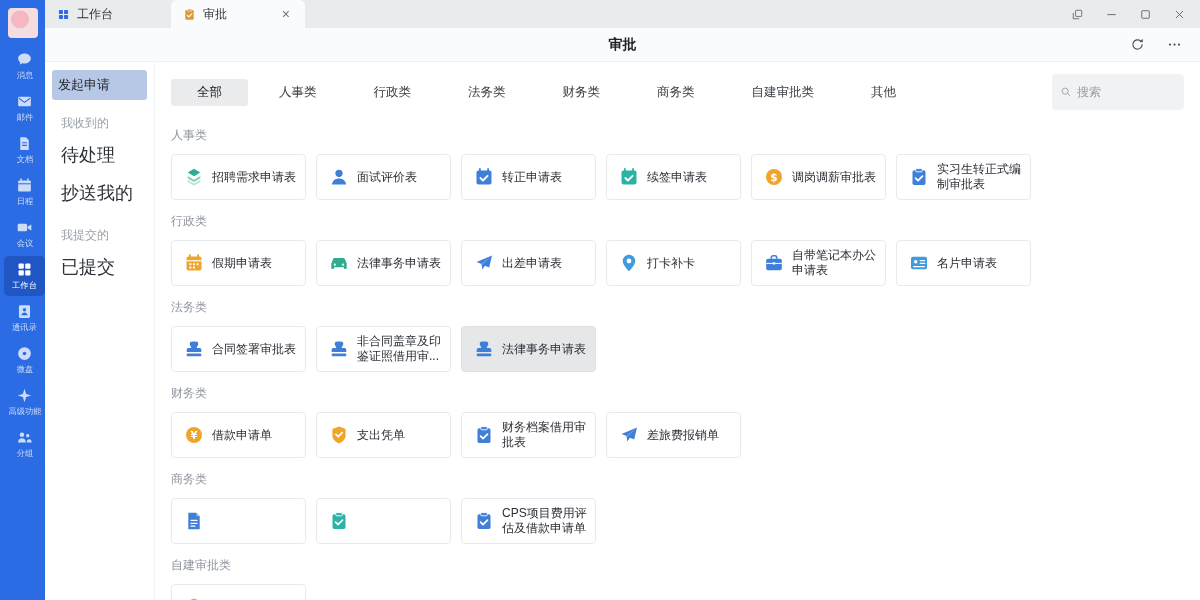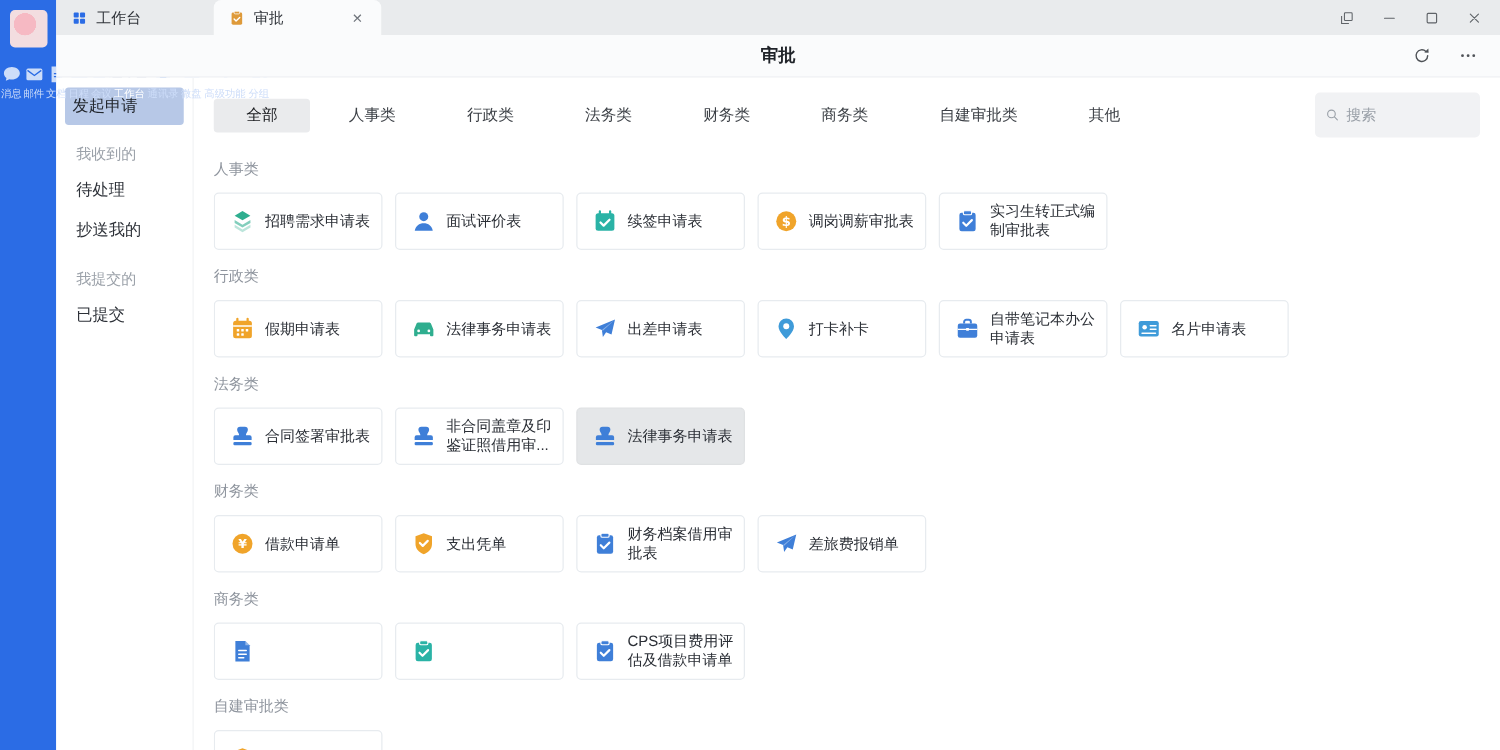--- a/index.html
+++ b/index.html
@@ -4,21 +4,21 @@
 <style>
   *{margin:0;padding:0;box-sizing:border-box}
   html,body{width:1200px;height:600px;overflow:hidden}
   body{font-family:"Liberation Sans","DejaVu Sans",sans-serif;background:#fff;color:#333;font-size:13px}
   .app{display:flex;width:1200px;height:600px}
 
   
   .rail{width:45px;background:var(--rail_blue,#2b6ce5);display:flex;flex-direction:column;align-items:center;flex-shrink:0;padding-top:8px}
   .avatar{width:30px;height:30px;border-radius:4px;cursor:pointer;flex-shrink:0;margin-bottom:7px;
     background:radial-gradient(circle at 40% 38%, #f6b9c3 0 34%, #f3dde0 35% 100%)}
-  .rail-nav{display:flex;flex-direction:row;align-items:flex-end;width:100%}
+  .rail-nav{display:flex;flex-direction:column;align-items:flex-end;width:100%}
   .rail-item{width:41px;padding:5px 0 6px;margin:1px 0;border-radius:5px;display:flex;flex-direction:column;align-items:center;gap:3px;color:#cdddf9;cursor:pointer}
   .rail-item.active{background:rgba(8,38,115,.30);color:#fff}
   .rail-item svg{width:17px;height:17px;display:block}
   .rail-label{font-size:9px;line-height:1;white-space:nowrap;transform:scale(.92)}
 
   .main{flex:1;display:flex;flex-direction:column;min-width:0}
 
   
   .titlebar{height:28px;background:#e9ebed;display:flex;align-items:stretch;flex-shrink:0}
   .tab{display:flex;align-items:center;gap:7px;padding:0 12px;font-size:12px;color:#30343a;cursor:pointer;min-width:126px}
@@ -36,21 +36,21 @@
   .header-actions{margin-left:auto;display:flex;align-items:center;gap:22px;padding-right:18px;color:#4e5257;z-index:1}
   .header-actions span{display:flex;cursor:pointer}
   .header-actions svg{width:15px;height:15px;display:block}
 
   .body{flex:1;display:flex;min-height:0;background:#fff}
 
   
   .sidebar{width:110px;flex-shrink:0;padding:8px 7px;border-right:1px solid #f2f3f5}
   .side-primary{background:var(--sidebar_active_bg,#b7c8e7);border-radius:3px;padding:6px 6px;font-size:13px;color:#23272e;cursor:pointer}
   .side-group-label{margin:15px 9px 4px;font-size:12px;color:#9ba1a9}
-  .side-item{padding:7px 9px;font-size:13px;color:#2d3138;cursor:pointer;border-radius:3px}
+  .side-item{padding:7px 9px;font-size:18px;color:#2d3138;cursor:pointer;border-radius:3px}
 
   
   .content{flex:1;padding:12px 16px 0;overflow:hidden;display:flex;flex-direction:column;min-width:0}
   .filter-row{display:flex;align-items:center;flex-shrink:0}
   .filters{display:flex;align-items:center;gap:5px}
   .filter{font-size:12.5px;color:#3c4046;padding:5px 26px;border-radius:3px;cursor:pointer;white-space:nowrap}
   .filter.active{background:#eaebed;color:#16181c}
   .search{margin-left:auto;width:132px;height:36px;background:#f1f2f4;border-radius:4px;display:flex;align-items:center;padding:0 8px;gap:5px;color:#9aa0a8;cursor:text}
   .search-ic{display:flex}
   .search-ic svg{width:12px;height:12px;display:block}
@@ -308,20 +308,30 @@
                     <svg viewBox="0 0 20 20" xmlns="http://www.w3.org/2000/svg">
                       <g fill="currentColor">
                         <circle cx="10" cy="6.3" r="3.6"></circle>
                         <path d="M2.8 17.6c.7-4.1 3.6-6.1 7.2-6.1s6.5 2 7.2 6.1z"></path>
                       </g>
                     </svg>
                   </span>
                   <span class="card-label">面试评价表</span>
                 </div>
                 <div class="card">
+                  <span class="card-icon" style="color:#3f7fd8">
+                    <svg viewBox="0 0 20 20" xmlns="http://www.w3.org/2000/svg">
+                      <rect x="2.5" y="3.6" width="15" height="14" rx="2" fill="currentColor"></rect>
+                      <path d="M5.9 2v3.2M14.1 2v3.2" stroke="currentColor" stroke-width="1.8" stroke-linecap="round"></path>
+                      <path d="M6.4 11l2.5 2.5 4.7-4.7" fill="none" stroke="#fff" stroke-width="1.8" stroke-linecap="round" stroke-linejoin="round"></path>
+                    </svg>
+                  </span>
+                  <span class="card-label">转正申请表</span>
+                </div>
+                <div class="card">
                   <span class="card-icon" style="color:#2ab3a6">
                     <svg viewBox="0 0 20 20" xmlns="http://www.w3.org/2000/svg">
                       <rect x="2.5" y="3.6" width="15" height="14" rx="2" fill="currentColor"></rect>
                       <path d="M5.9 2v3.2M14.1 2v3.2" stroke="currentColor" stroke-width="1.8" stroke-linecap="round"></path>
                       <path d="M6.4 11l2.5 2.5 4.7-4.7" fill="none" stroke="#fff" stroke-width="1.8" stroke-linecap="round" stroke-linejoin="round"></path>
                     </svg>
                   </span>
                   <span class="card-label">续签申请表</span>
                 </div>
                 <div class="card">

